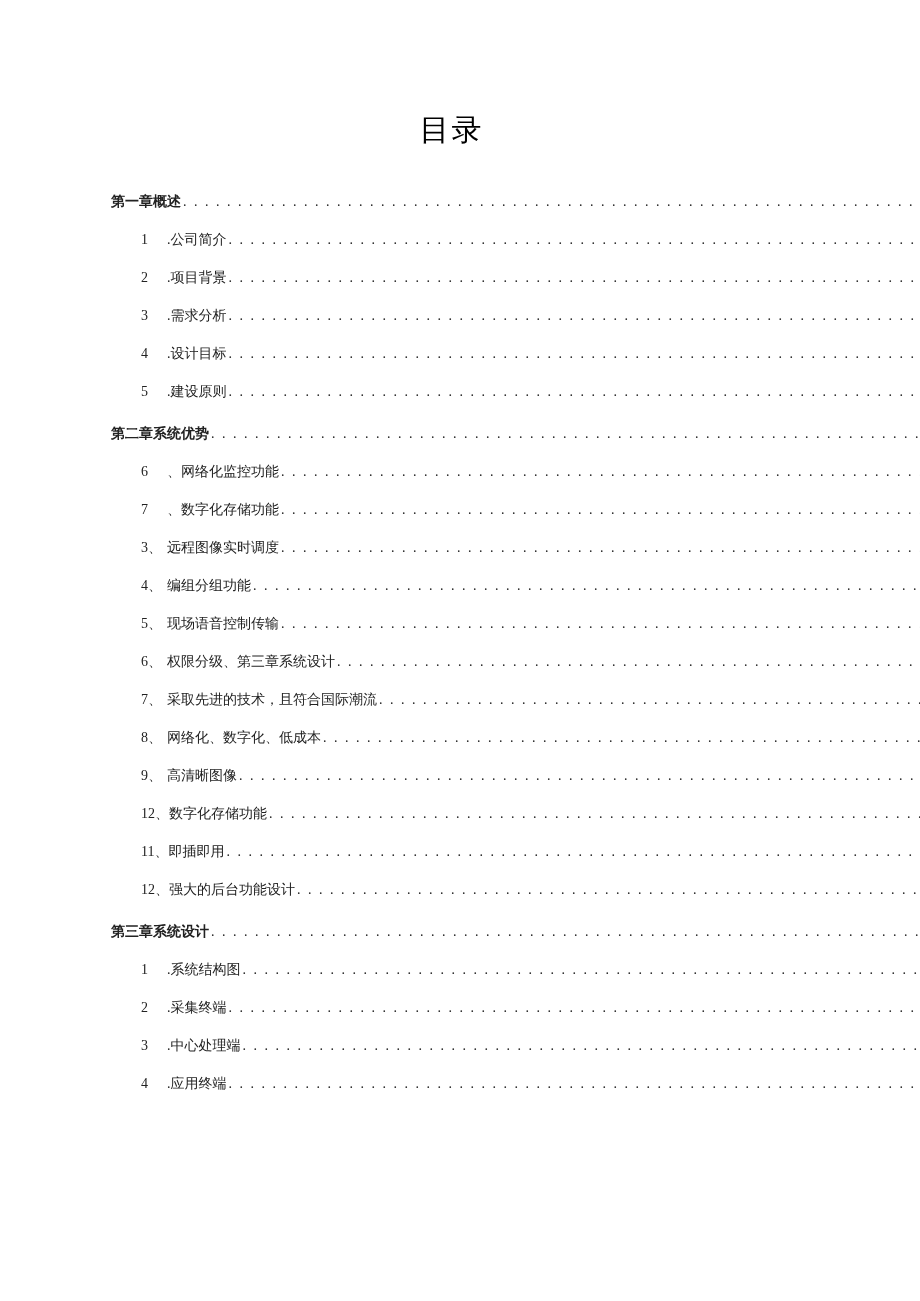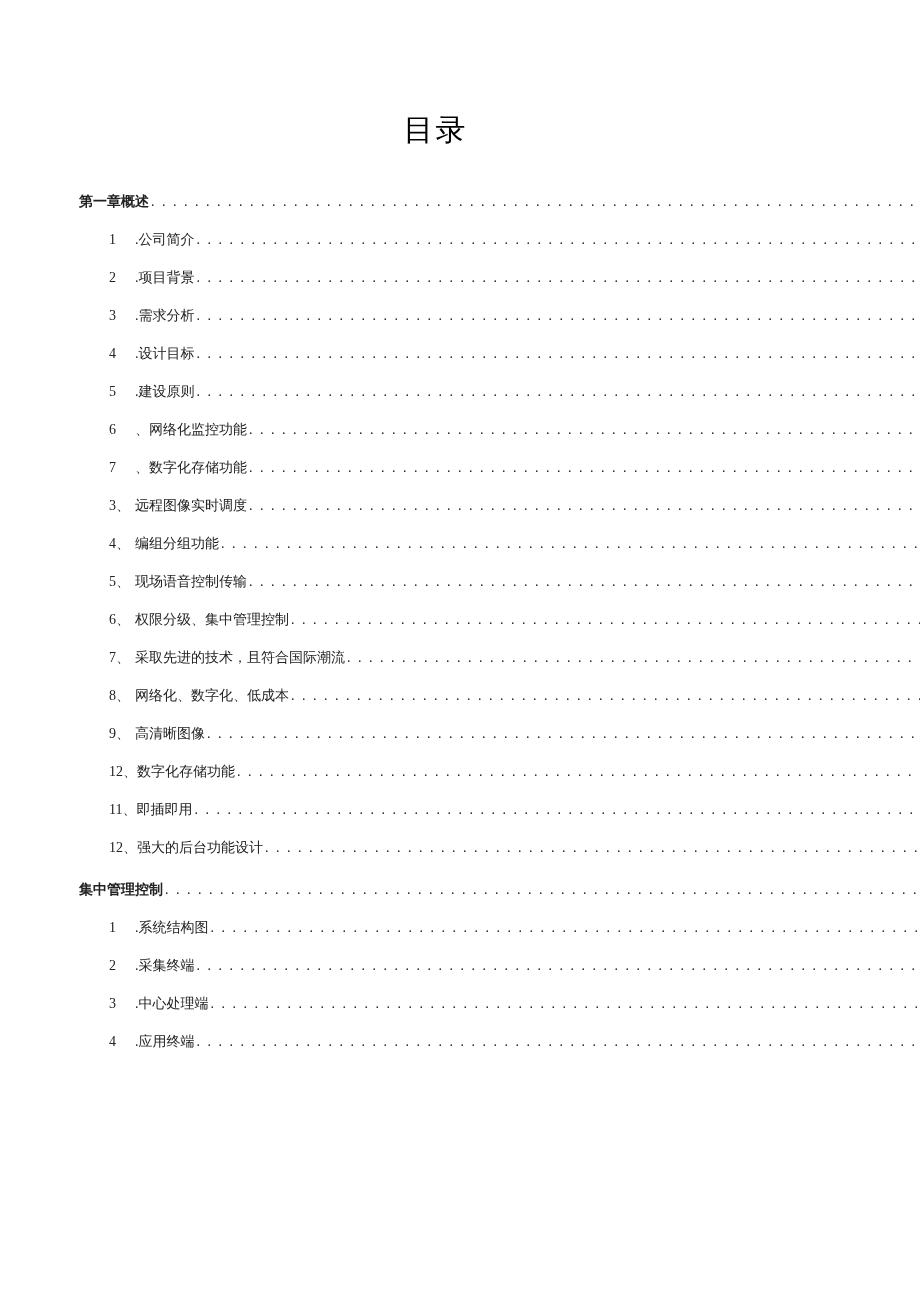--- a/index.html
+++ b/index.html
@@ -5,21 +5,21 @@
   body {
     margin: 0;
     padding: 0;
     background: #fff;
     font-family: "SimSun", "宋体", serif;
     width: 920px;
     height: 1301px;
     box-sizing: border-box;
   }
   .page {
-    padding: 110px 128px 0 79px;
+    padding: 110px 128px 0 111px;
   }
   .title {
     font-size: 30px;
     text-align: center;
     font-family: "SimSun", "宋体", serif;
     margin-bottom: 32px;
     letter-spacing: 2px;
   }
   .toc-line {
     display: flex;
@@ -111,20 +111,26 @@
           <span class="toc-dots"></span>
         </div>
       </div>
       <div class="row-h">
         <div class="toc-line level-2">
           <span class="toc-num">5</span>
           <span class="toc-label"> .建设原则</span>
           <span class="toc-dots"></span>
         </div>
       </div>
+      <div class="row-h lvl1">
+        <div class="toc-line level-1">
+          <span class="toc-label">第二章系统优势</span>
+          <span class="toc-dots"></span>
+        </div>
+      </div>
       <div class="row-h">
         <div class="toc-line level-2">
           <span class="toc-num">6</span>
           <span class="toc-label"> 、网络化监控功能</span>
           <span class="toc-dots"></span>
         </div>
       </div>
       <div class="row-h">
         <div class="toc-line level-2">
           <span class="toc-num">7</span>
@@ -149,21 +155,21 @@
       <div class="row-h">
         <div class="toc-line level-2">
           <span class="toc-num">5、</span>
           <span class="toc-label">现场语音控制传输</span>
           <span class="toc-dots"></span>
         </div>
       </div>
       <div class="row-h">
         <div class="toc-line level-2">
           <span class="toc-num">6、</span>
-          <span class="toc-label">权限分级、集中管理控制</span>
+          <span class="toc-label">权限分级、第三章系统设计</span>
           <span class="toc-dots"></span>
         </div>
       </div>
       <div class="row-h">
         <div class="toc-line level-2">
           <span class="toc-num">7、</span>
           <span class="toc-label">采取先进的技术，且符合国际潮流</span>
           <span class="toc-dots"></span>
         </div>
       </div>
@@ -197,21 +203,21 @@
       </div>
       <div class="row-h">
         <div class="toc-line level-2">
           <span class="toc-num">12、</span>
           <span class="toc-label">强大的后台功能设计</span>
           <span class="toc-dots"></span>
         </div>
       </div>
       <div class="row-h lvl1">
         <div class="toc-line level-1">
-          <span class="toc-label">集中管理控制</span>
+          <span class="toc-label">第三章系统设计</span>
           <span class="toc-dots"></span>
         </div>
       </div>
       <div class="row-h">
         <div class="toc-line level-2">
           <span class="toc-num">1</span>
           <span class="toc-label"> .系统结构图</span>
           <span class="toc-dots"></span>
         </div>
       </div>

